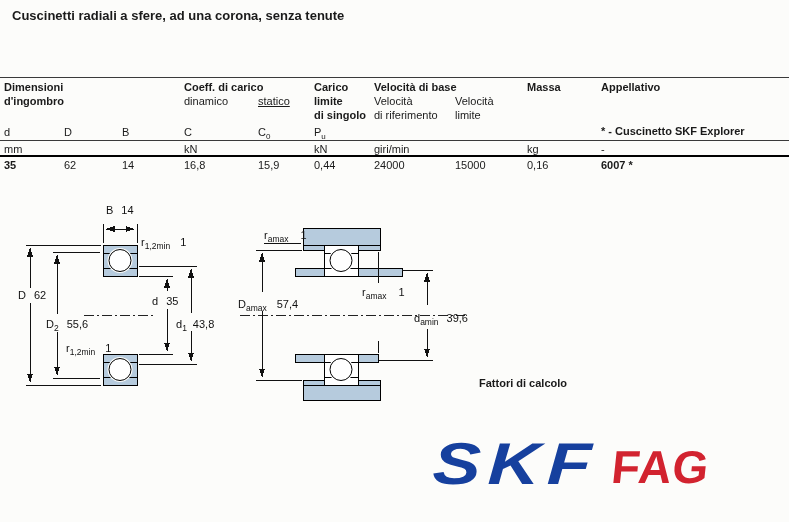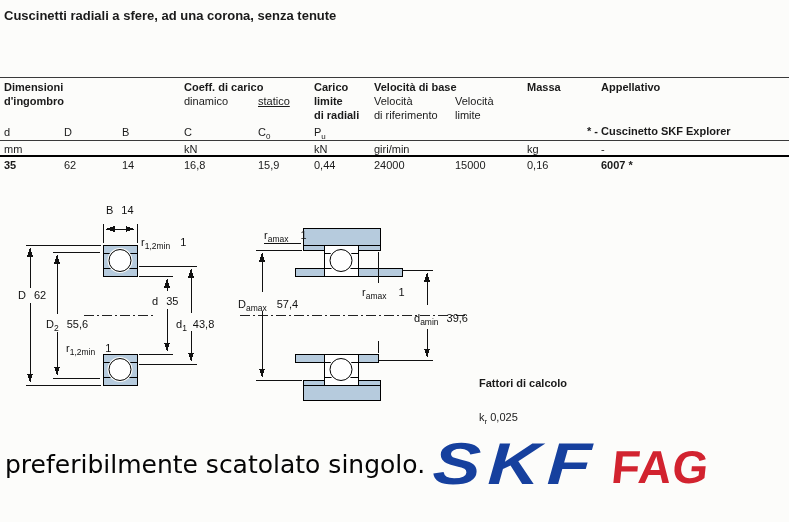--- a/index.html
+++ b/index.html
@@ -13,63 +13,63 @@
   .hline.thick{background:#000;height:2px;}
   sub{font-size:8px;}
   #drawings{position:absolute;left:0;top:195px;}
   #drawings text{font-size:11px;fill:#111;font-family:"Liberation Sans",sans-serif;}
   #drawings .sub{font-size:8.5px;}
   #drawings line, #drawings rect, #drawings circle, #drawings path{shape-rendering:crispEdges;}
   #drawings circle{shape-rendering:auto;}
   .dim{stroke:#111;stroke-width:1;fill:none;}
   .cline{stroke:#222;stroke-width:1;stroke-dasharray:10 3 2 3;fill:none;}
   #calcolo{position:absolute;left:479px;top:376px;font-size:11px;line-height:14px;}
-  #calcolo .title{font-weight:bold;margin-bottom:20px;}
+  #calcolo .title{font-weight:bold;margin-bottom:6px;}
   #footer-text{position:absolute;left:5px;top:449px;font-family:"DejaVu Sans",sans-serif;
        font-size:25px;line-height:31px;color:#050505;}
   #skf-logo{position:absolute;left:434px;top:435px;font-size:59px;font-weight:bold;font-style:italic;
        letter-spacing:6px;line-height:1;transform:scaleX(1.22) skewX(-2deg);transform-origin:left top;
        font-family:"Liberation Sans",sans-serif;}
   #fag-logo{position:absolute;left:612px;top:444px;font-size:46px;font-weight:800;line-height:1;
        letter-spacing:1px;transform:skewX(-6deg);font-family:"Liberation Sans",sans-serif;}
 </style>
 </head>
 <body>
 
-<div class="abs t13 b" style="left:4px;top:8px;">Cuscinetti radiali a sfere, ad una corona, senza tenute</div>
+<div class="abs t13 b" style="left:12px;top:8px;">Cuscinetti radiali a sfere, ad una corona, senza tenute</div>
 
 <div class="hline" style="top:77px;"></div>
 <div class="hline" style="top:140px;"></div>
 <div class="hline thick" style="top:155px;"></div>
 
 <div class="abs t11 b" style="left:4px;top:81px;">Dimensioni</div>
 <div class="abs t11 b" style="left:184px;top:81px;">Coeff. di carico</div>
 <div class="abs t11 b" style="left:314px;top:81px;">Carico</div>
 <div class="abs t11 b" style="left:374px;top:81px;">Velocità di base</div>
 <div class="abs t11 b" style="left:527px;top:81px;">Massa</div>
 <div class="abs t11 b" style="left:601px;top:81px;">Appellativo</div>
 
 <div class="abs t11 b" style="left:4px;top:95px;">d'ingombro</div>
 <div class="abs t11" style="left:184px;top:95px;">dinamico</div>
 <div class="abs t11" style="left:258px;top:95px;text-decoration:underline;">statico</div>
 <div class="abs t11 b" style="left:314px;top:95px;">limite</div>
 <div class="abs t11" style="left:374px;top:95px;">Velocità</div>
 <div class="abs t11" style="left:455px;top:95px;">Velocità</div>
 
-<div class="abs t11 b" style="left:314px;top:109px;">di radiali</div>
+<div class="abs t11 b" style="left:314px;top:109px;">di singolo</div>
 <div class="abs t11" style="left:374px;top:109px;">di riferimento</div>
 <div class="abs t11" style="left:455px;top:109px;">limite</div>
 
 <div class="abs t11" style="left:4px;top:126px;">d</div>
 <div class="abs t11" style="left:64px;top:126px;">D</div>
 <div class="abs t11" style="left:122px;top:126px;">B</div>
 <div class="abs t11" style="left:184px;top:126px;">C</div>
 <div class="abs t11" style="left:258px;top:126px;"><span>C</span><sub>0</sub></div>
 <div class="abs t11" style="left:314px;top:126px;"><span>P</span><sub>u</sub></div>
-<div class="abs t11 b" style="left:587px;top:125px;">* - Cuscinetto SKF Explorer</div>
+<div class="abs t11 b" style="left:601px;top:125px;">* - Cuscinetto SKF Explorer</div>
 
 <div class="abs t11" style="left:4px;top:143px;">mm</div>
 <div class="abs t11" style="left:184px;top:143px;">kN</div>
 <div class="abs t11" style="left:314px;top:143px;">kN</div>
 <div class="abs t11" style="left:374px;top:143px;">giri/min</div>
 <div class="abs t11" style="left:527px;top:143px;">kg</div>
 <div class="abs t11" style="left:601px;top:143px;">-</div>
 
 <div class="abs t11 b" style="left:4px;top:159px;">35</div>
 <div class="abs t11" style="left:64px;top:159px;">62</div>
@@ -190,21 +190,19 @@
 
     <text x="264" y="239"><tspan>r</tspan><tspan class="sub" dy="2.5">amax</tspan><tspan dy="-2.5" dx="12">1</tspan></text>
     <text x="238" y="308"><tspan>D</tspan><tspan class="sub" dy="2.5">amax</tspan><tspan dy="-2.5" dx="10">57,4</tspan></text>
     <text x="362" y="296"><tspan>r</tspan><tspan class="sub" dy="2.5">amax</tspan><tspan dy="-2.5" dx="12">1</tspan></text>
     <text x="414" y="322"><tspan>d</tspan><tspan class="sub" dy="2.5">amin</tspan><tspan dy="-2.5" dx="8">39,6</tspan></text>
   </g>
 </svg>
 
 <div id="calcolo">
   <div class="title">Fattori di calcolo</div>
-  <div><span>k</span><sub>r</sub>&nbsp;<span>0,025</span></div>
 </div>
 
 <div id="footer-text">
-  <div>preferibilmente scatolato singolo.</div>
 </div>
 
 <div id="skf-logo" style="color: rgb(22, 64, 158);">SKF</div>
 <div id="fag-logo" style="color: rgb(210, 35, 47);">FAG</div>
 
 </body></html>

